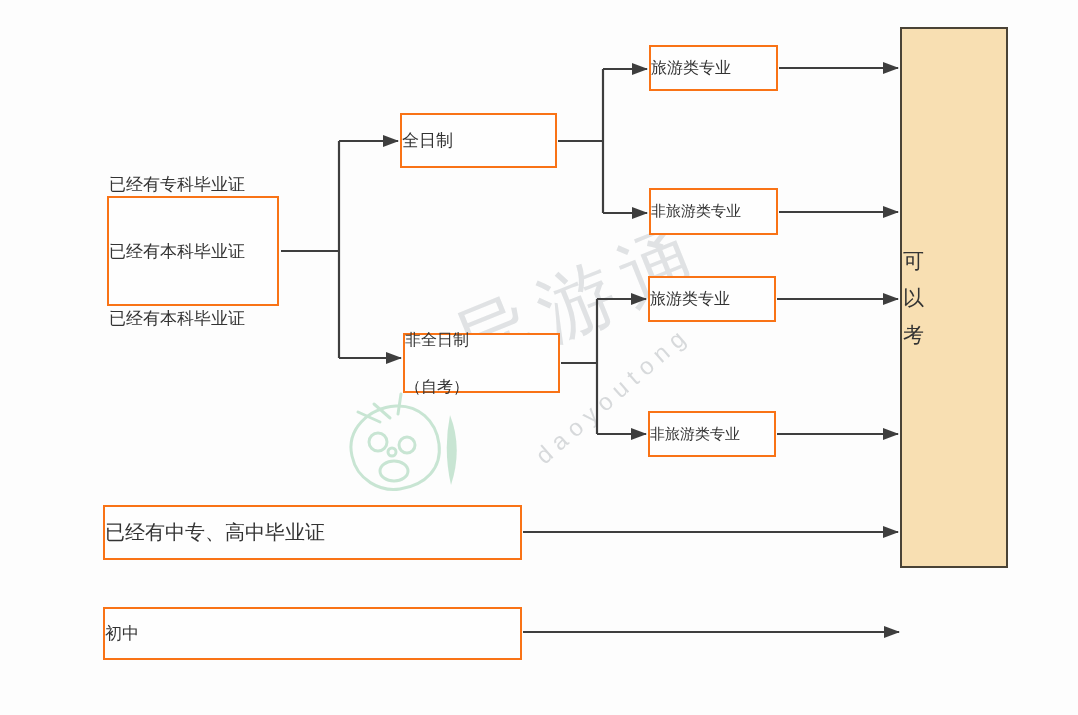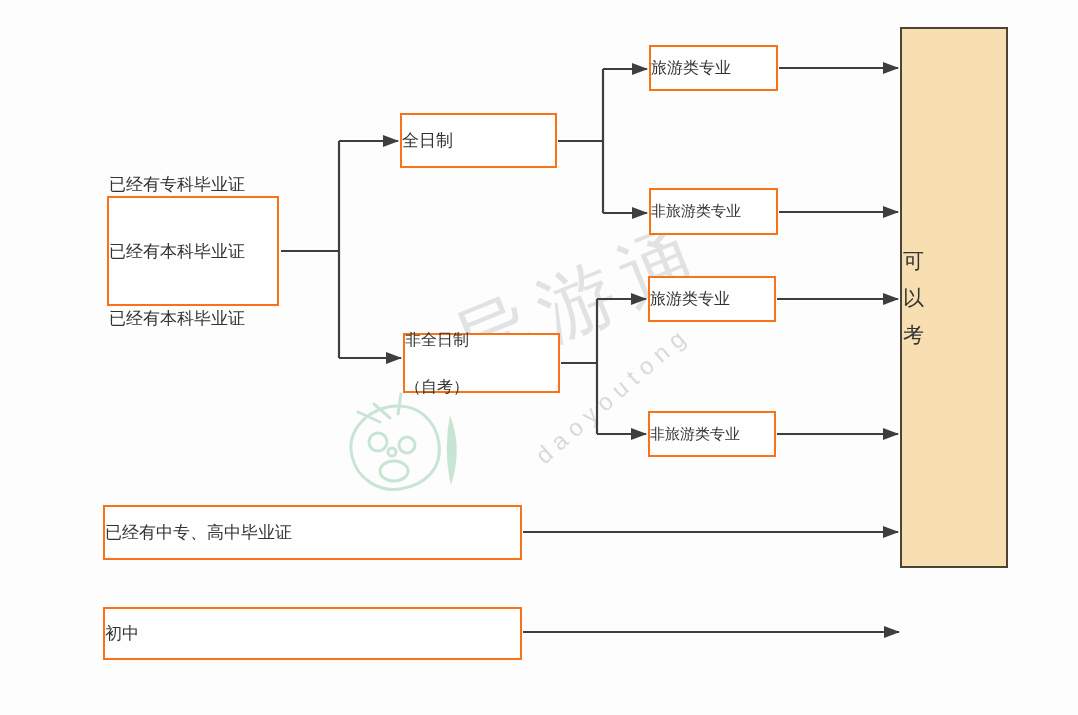--- a/index.html
+++ b/index.html
@@ -43,21 +43,21 @@
   .n-tourism2{left:648px;top:276px;width:128px;height:46px;font-size:16px;font-weight:500;}
   .n-nontourism2{left:648px;top:411px;width:128px;height:46px;font-size:15px;font-weight:500;}
   .n-can{
     left:900px;top:27px;width:108px;height:541px;
     background:#f8dfb2;border-color:#4a4336;
   }
   .n-can .vtext{
     width:23px;word-break:break-all;
     font-size:21px;line-height:37px;font-weight:500;text-align:center;
   }
-  .n-secondary{left:103px;top:505px;width:419px;height:55px;font-size:17px;font-weight:500;}
+  .n-secondary{left:103px;top:505px;width:419px;height:55px;font-size:20px;font-weight:500;}
   .n-junior{left:103px;top:607px;width:419px;height:53px;font-size:17px;font-weight:500;}
   .n-cannot{left:901px;top:606px;width:109px;height:53px;font-size:17px;font-weight:500;}
   
   .cline{stroke:#3e3e3e;stroke-width:2.2;fill:none;}
   .mascot-stroke{stroke:#9ed2b2;stroke-width:3;fill:none;stroke-linecap:round;}
   .mascot-fill{fill:#9ed2b2;}
 </style>
 </head>
 <body>
 

